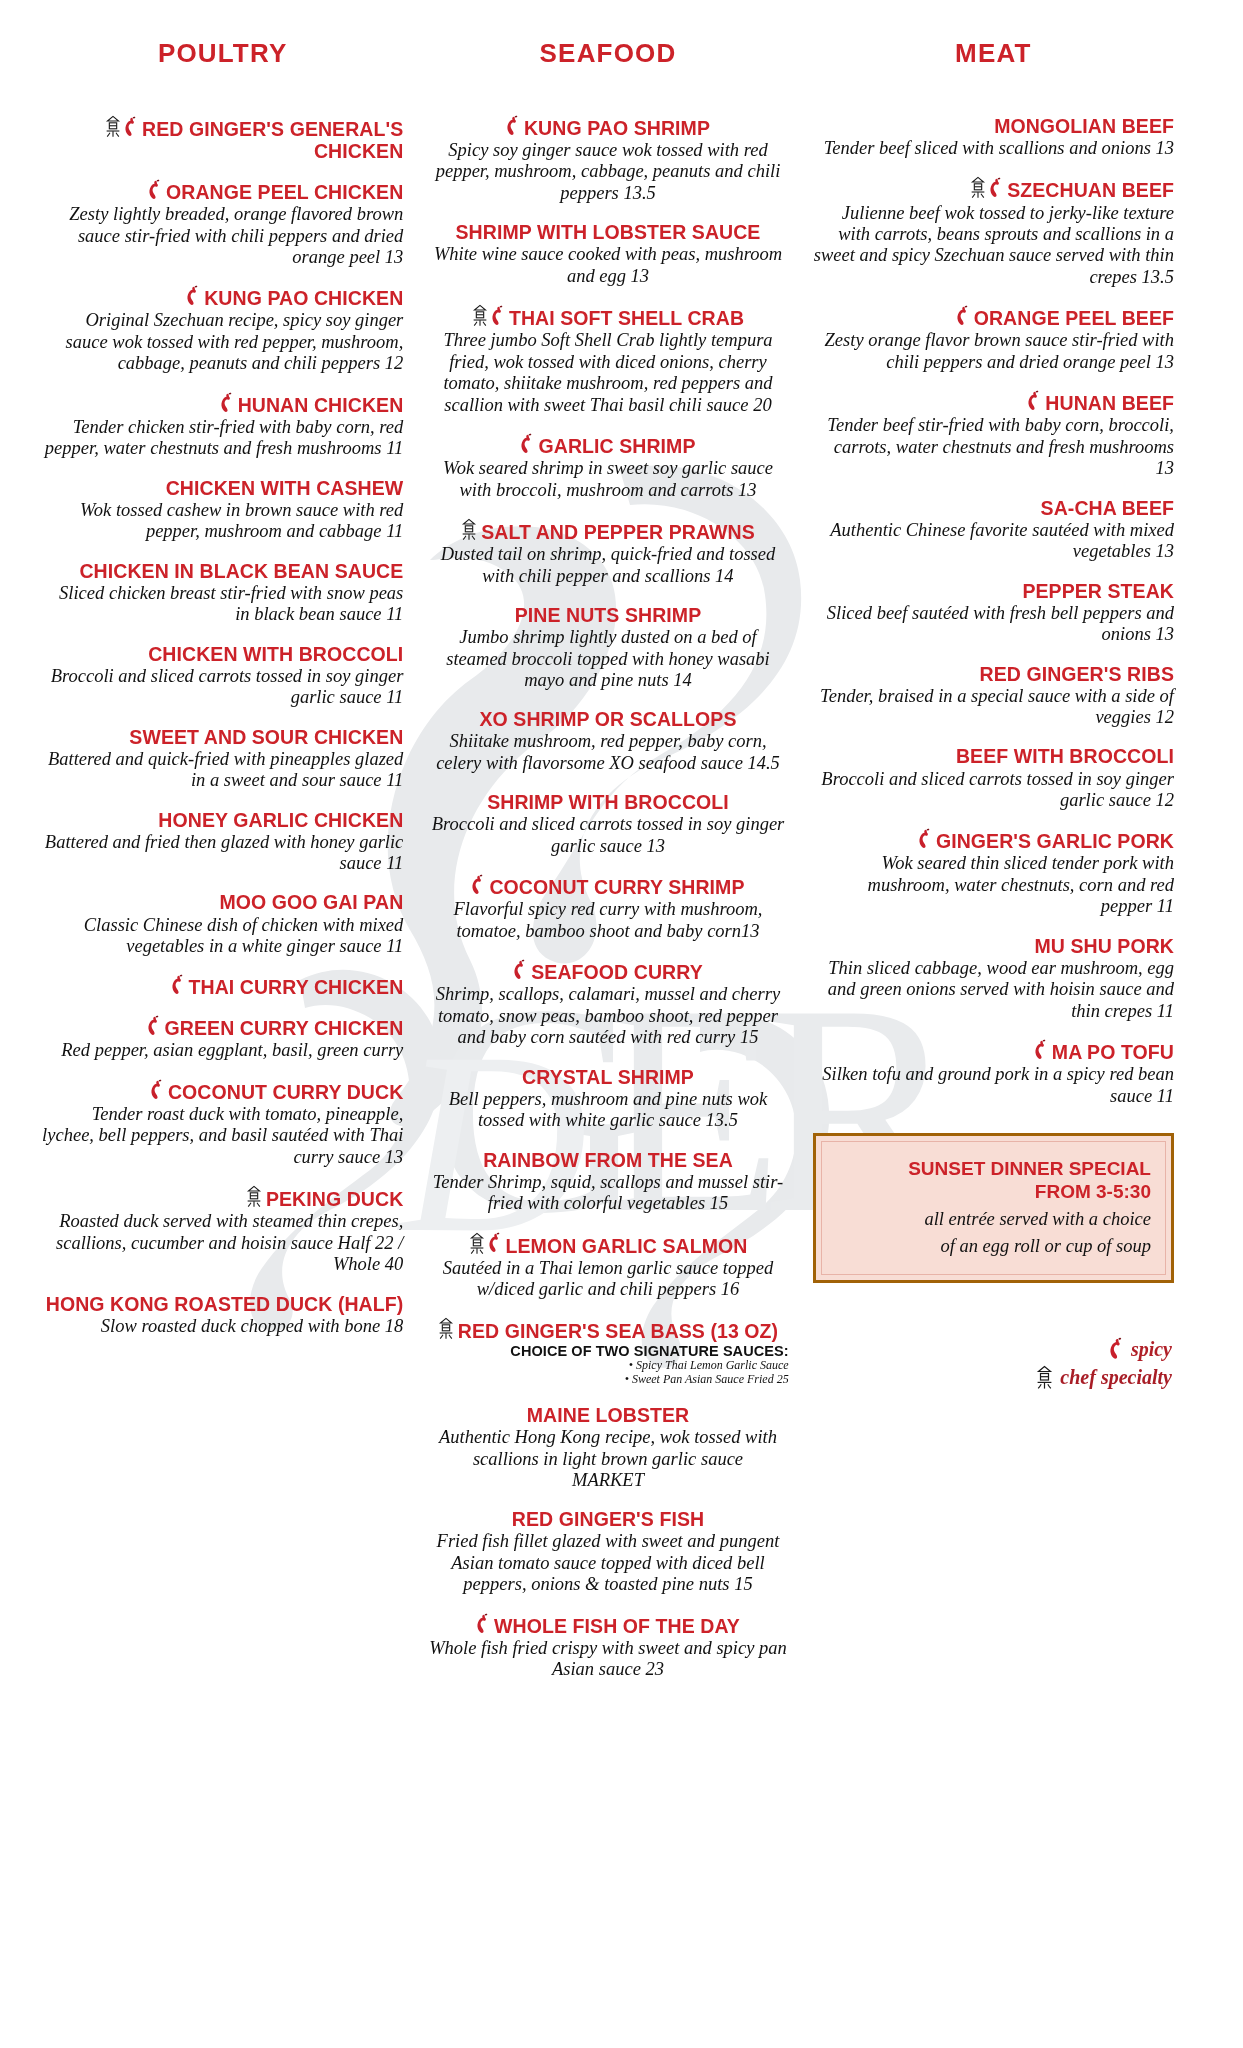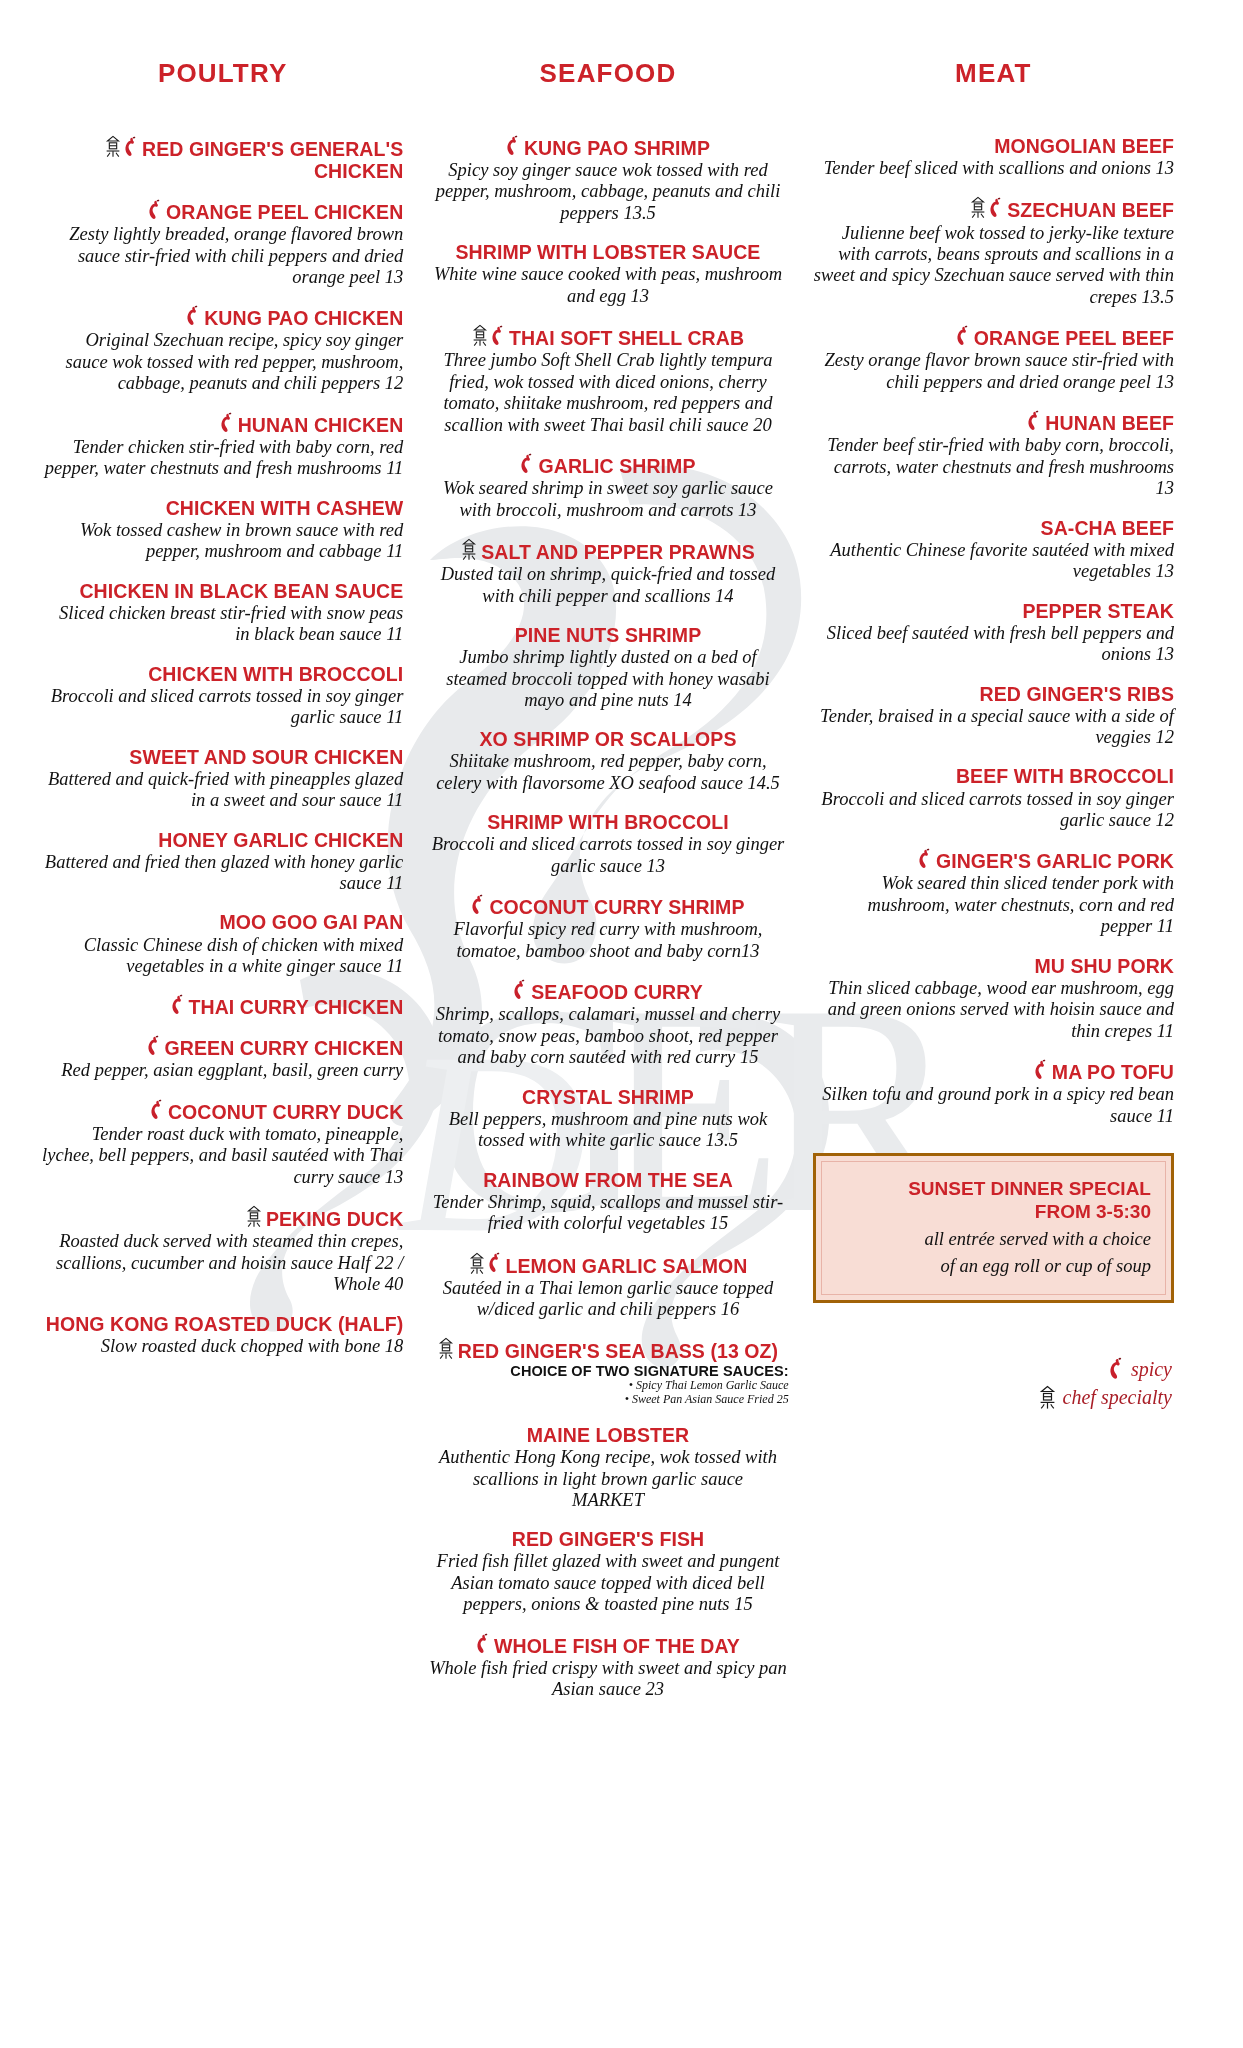--- a/index.html
+++ b/index.html
@@ -34,21 +34,21 @@
     position: relative;
     z-index: 2;
     width: 1243px;
     height: 2048px;
     padding: 0;
   }
 
   .columns {
     display: flex;
     width: 1216px;
-    padding: 58px 30px 0 30px;
+    padding: 38px 30px 0 30px;
     align-items: flex-start;
   }
   .column {
     width: 393px;
     padding: 0 12px;
     position: relative;
   }
 
   .col-title {
     text-align: center;
@@ -158,20 +158,21 @@
     margin-top: 54px;
     text-align: right;
     padding-right: 2px;
   }
   .legend-row {
     display: flex;
     justify-content: flex-end;
     align-items: center;
     gap: 7px;
     margin-bottom: 4px;
+    font-weight: bold;
   }
   .legend-label {
     font-family: "Liberation Serif", serif;
     font-style: italic;
     font-size: 20px;
     color: #B02028;
   }
   .legend-label.dark { color: #A81D26; }
 </style>
 </head>

